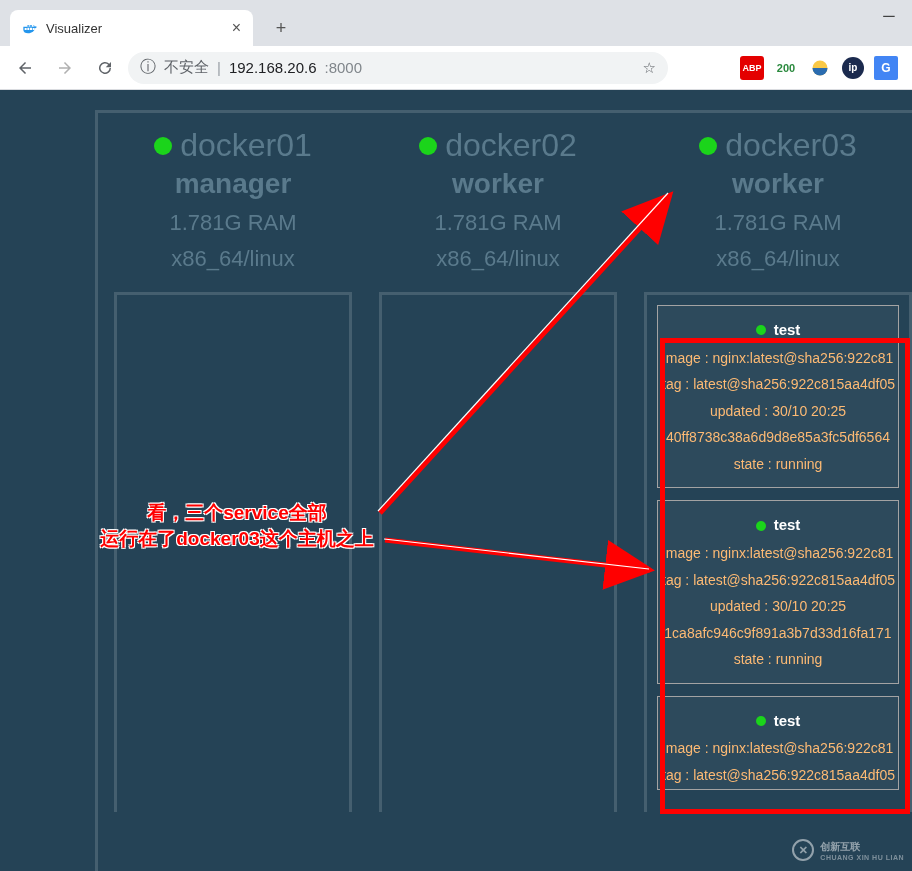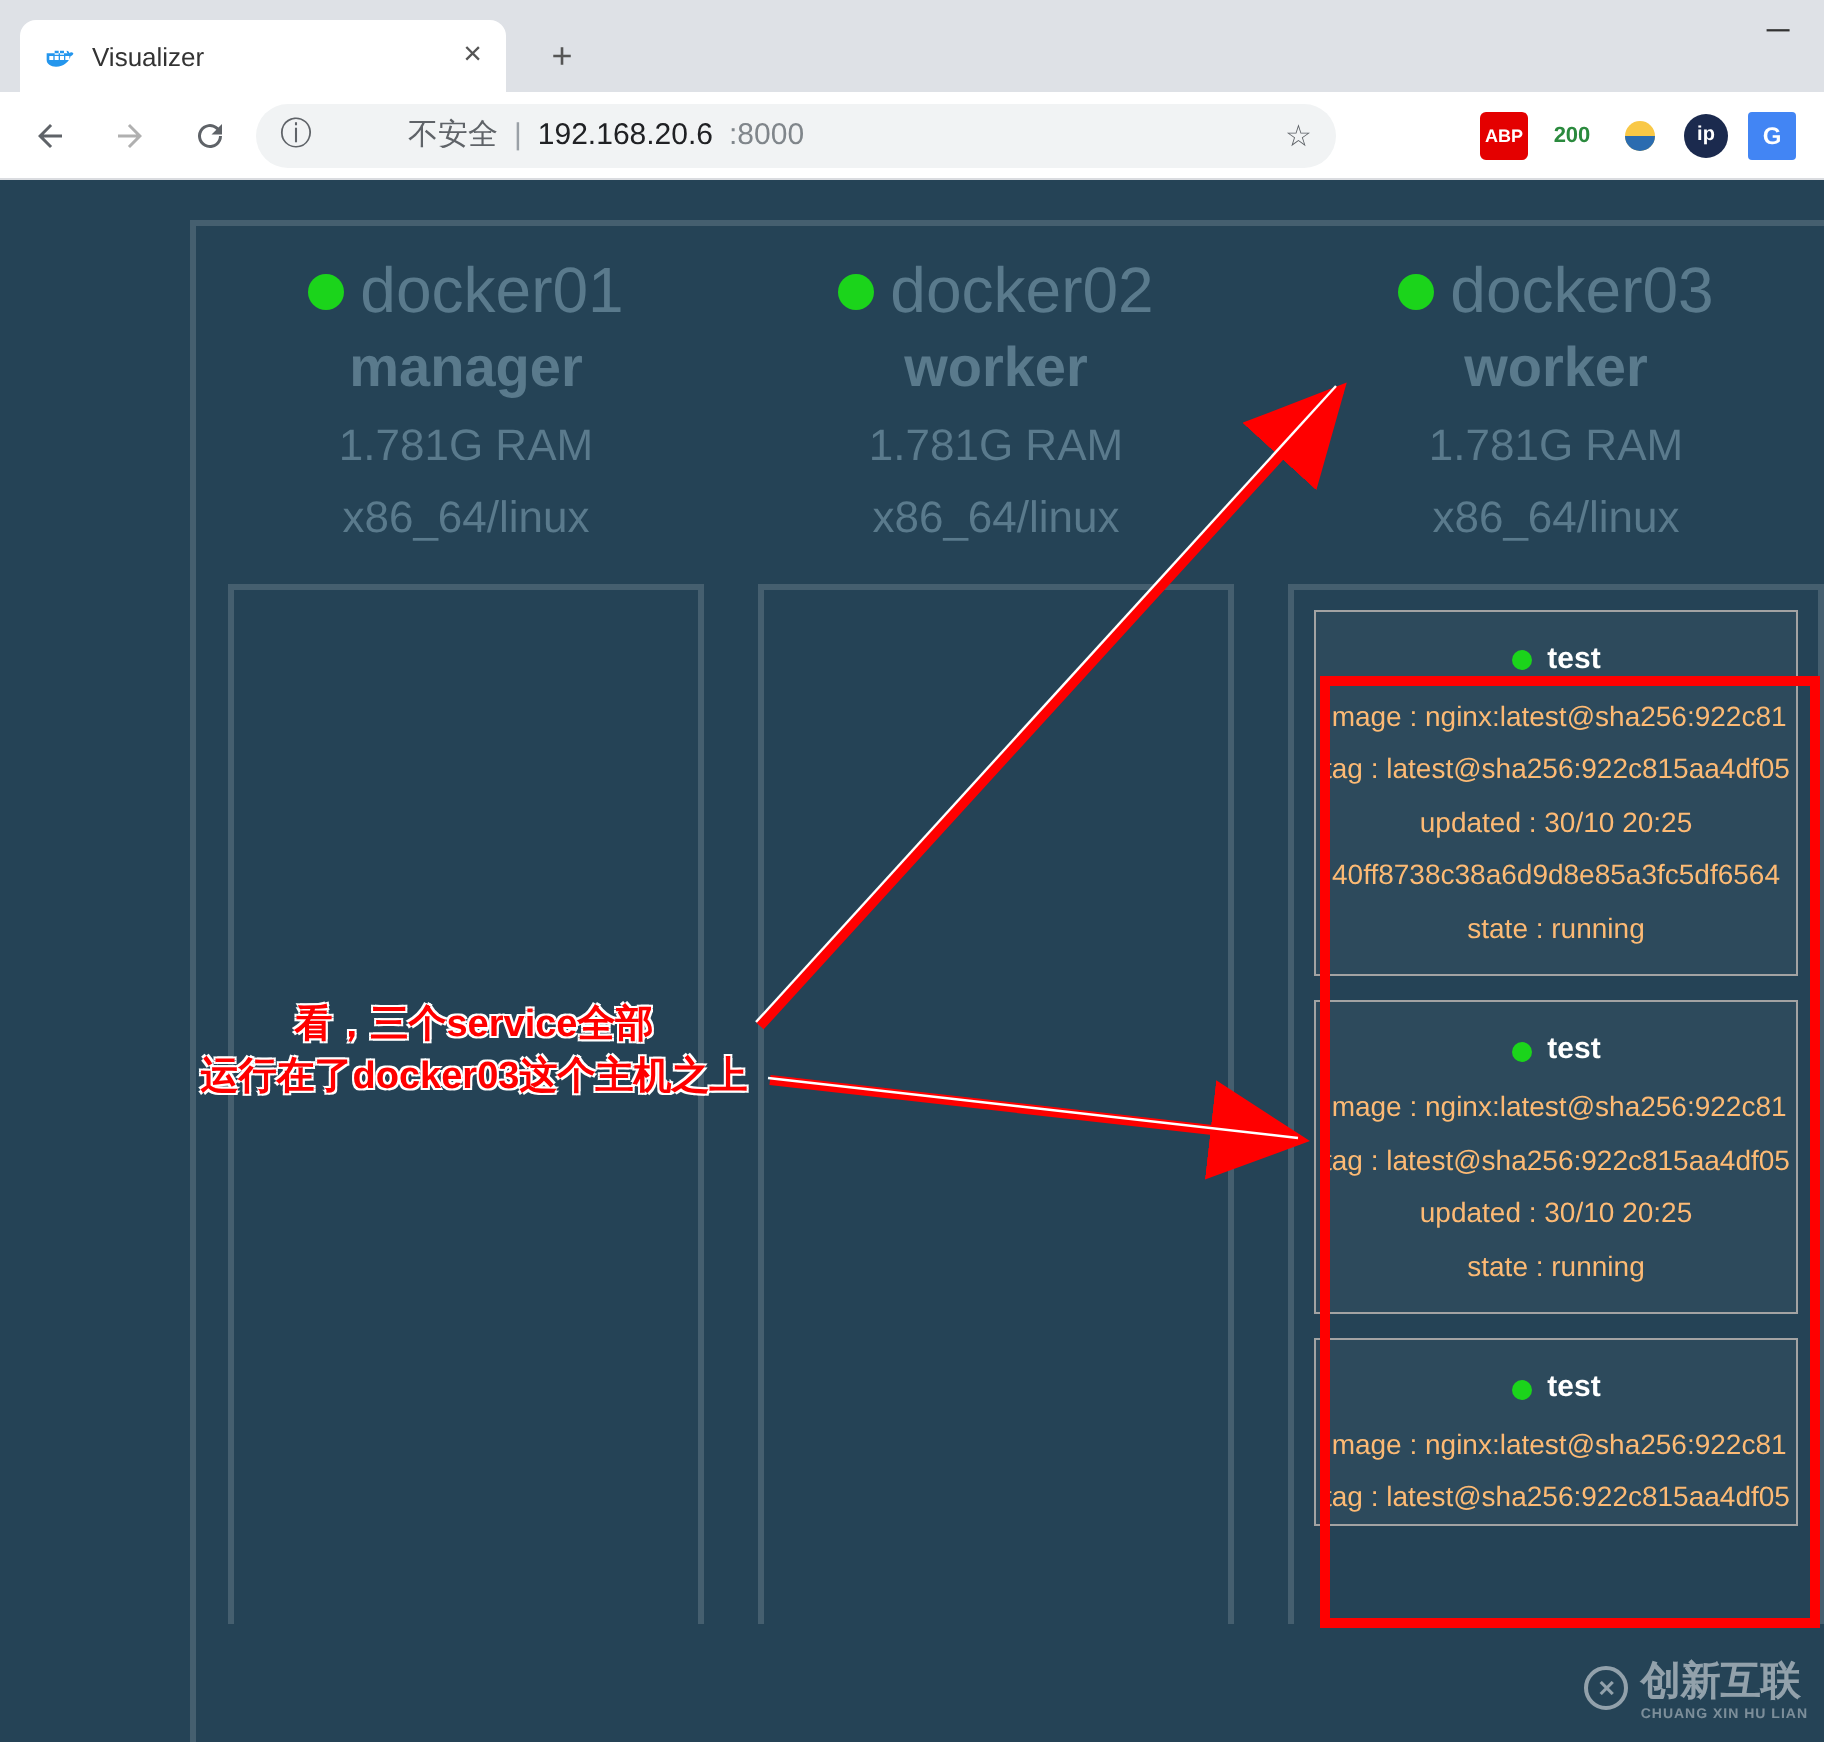--- a/index.html
+++ b/index.html
@@ -13,21 +13,21 @@
 .tab .close { margin-left:auto; font-size:16px; color:#555; }
 .newtab { width:28px; height:28px; margin-left:14px; margin-bottom:4px; display:flex; align-items:center; justify-content:center; color:#555; font-size:18px; }
 .window-controls { position:absolute; right:0; top:0; display:flex; }
 .window-controls div { width:46px; height:32px; display:flex; align-items:center; justify-content:center; color:#333; }
 
 .addrbar { height:44px; background:#fff; display:flex; align-items:center; padding:0 8px; gap:6px; border-bottom:1px solid #dadce0; }
 .navbtn { width:34px; height:34px; display:flex; align-items:center; justify-content:center; color:#5f6368; border-radius:50%; }
 .navbtn.disabled { color:#b0b0b0; }
 .omnibox { flex:1; height:32px; background:#f1f3f4; border-radius:16px; display:flex; align-items:center; padding:0 12px; gap:8px; font-size:15px; color:#333; position:relative; max-width:540px; }
 .omnibox .secure { font-size:16px; color:#5f6368; }
-.omnibox .insecure { color:#5f6368;margin-left:40px; }
+.omnibox .insecure { color:#5f6368; }
 .omnibox .host { color:#202124; }
 .omnibox .port { color:#80868b; }
 .omnibox .star { margin-left:auto; color:#5f6368; }
 .ext-row { display:flex; align-items:center; gap:10px; margin-left:auto; padding-right:6px; }
 .ext { width:24px; height:24px; display:flex; align-items:center; justify-content:center; font-size:11px; font-weight:600; }
 
 
 .page { flex:1; background:#254356; position:relative; overflow:hidden; }
 .outer { position:absolute; left:95px; top:20px; right:0; bottom:0; border-left:3px solid rgba(255,255,255,0.15); border-top:3px solid rgba(255,255,255,0.15); padding:14px 0 0 16px; }
 .cols { display:flex; gap:27px; }
@@ -164,20 +164,21 @@
               <div class="svc-line">state : running</div>
             </div>
             <div class="svc">
               <div class="title">
                   <span class="dot-sm"></span>
                   <span>test</span>
                 </div>
               <div class="svc-line">image : nginx:latest@sha256:922c81</div>
               <div class="svc-line">tag : latest@sha256:922c815aa4df05</div>
               <div class="svc-line">updated : 30/10 20:25</div>
+              <div class="svc-line">1ca8afc946c9f891a3b7d33d16fa171</div>
               <div class="svc-line">state : running</div>
             </div>
             <div class="svc" style="padding-bottom:0;">
               <div class="title">
                   <span class="dot-sm"></span>
                   <span>test</span>
                 </div>
               <div class="svc-line">image : nginx:latest@sha256:922c81</div>
               <div class="svc-line">tag : latest@sha256:922c815aa4df05</div>
             </div>
@@ -208,18 +209,18 @@
             <path d="M0,0 L10,5 L0,10 z" fill="#ff0000"></path>
           </marker>
       </defs>
       <line x1="5" y1="10" x2="270" y2="40" stroke="#ff0000" stroke-width="5" marker-end="url(#ah2)"></line>
       <line x1="4" y1="9" x2="269" y2="39" stroke="#fff" stroke-width="1.2"></line>
     </svg>
 
     <div class="watermark">
       <div class="logo">✕</div>
       <div>
-        <div style="font-size:20px;">创新互联</div>
+        <div style="font-size:10px;">创新互联</div>
         <div style="font-size:7px; letter-spacing:0.5px; opacity:0.8;">CHUANG XIN HU LIAN</div>
       </div>
     </div>
   </div>
 </div>
 
 </body></html>

